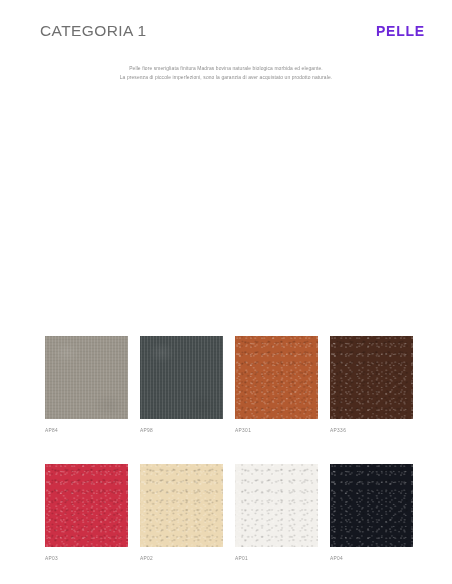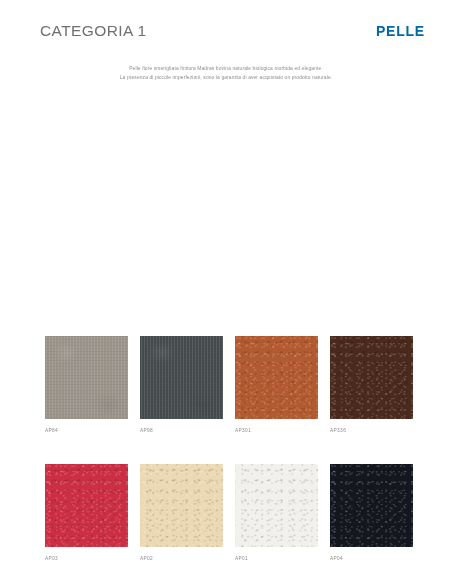--- a/index.html
+++ b/index.html
@@ -39,21 +39,21 @@
     font-size: 15.5px;
     font-weight: 400;
     letter-spacing: 0.4px;
     color: #6f6f6f;
     white-space: nowrap;
   }
   .material-title {
     font-size: 14px;
     font-weight: 700;
     letter-spacing: 0.8px;
-    color: #0369a1;
+    color: #6d28d9;
     white-space: nowrap;
     padding-left: 6px;
   }
 
   
   .description {
     position: absolute;
     top: 64px;
     left: 60px;
     width: 332px;

